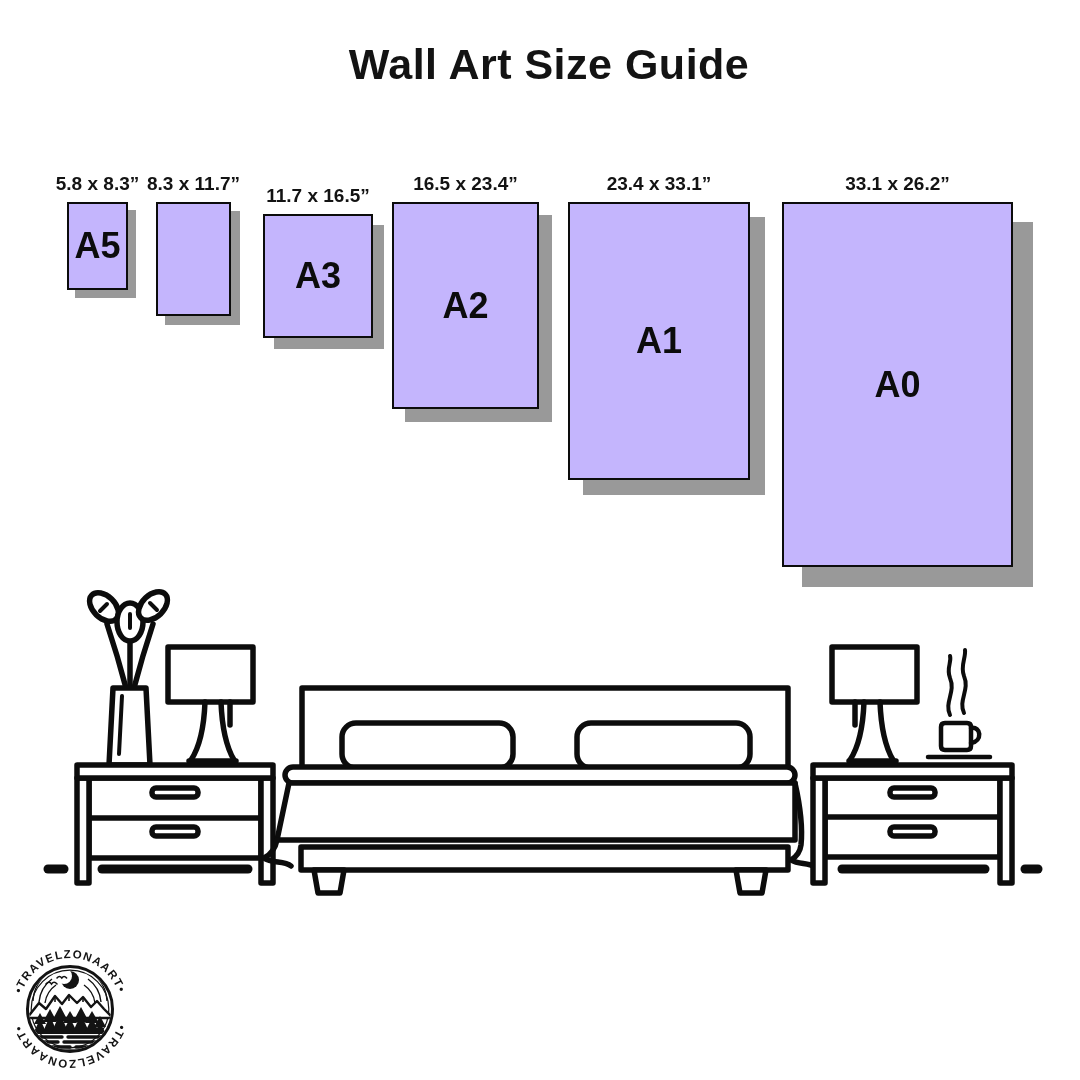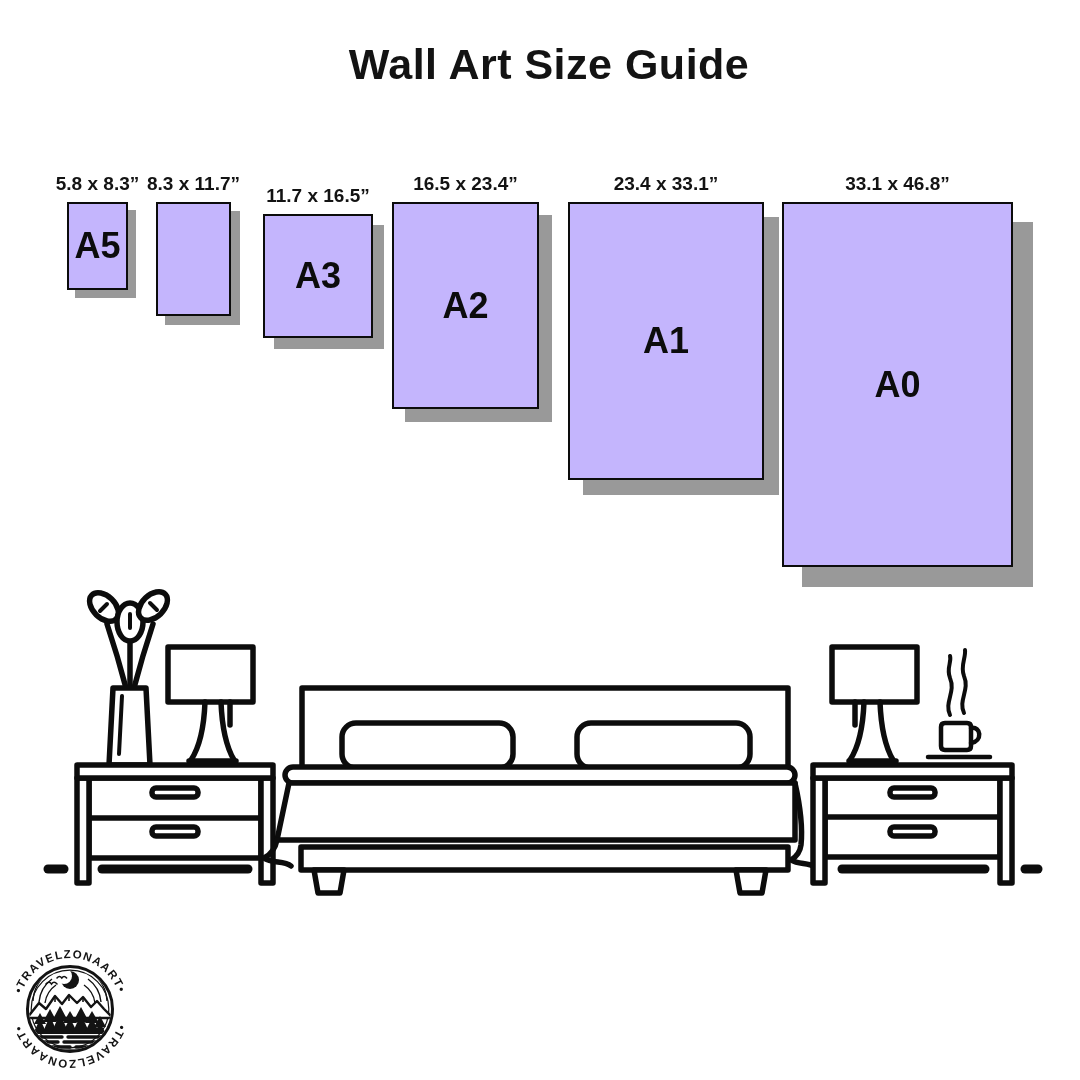--- a/index.html
+++ b/index.html
@@ -62,26 +62,26 @@
         <div class="dims">8.3 x 11.7”</div>
       </div>
       <div class="frame" style="left: 263px; top: 214px; width: 110px; height: 124px; box-shadow: rgb(153, 153, 153) 11px 11px 0px 0px; border-color: rgb(12, 12, 12);">
         <div class="dims">11.7 x 16.5”</div>
         <div class="letter">A3</div>
       </div>
       <div class="frame" style="left: 392px; top: 202px; width: 147px; height: 207px; box-shadow: rgb(153, 153, 153) 13px 13px 0px 0px; border-color: rgb(12, 12, 12); padding-left: 12px;">
         <div class="dims">16.5 x 23.4”</div>
         <div class="letter">A2</div>
       </div>
-      <div class="frame" style="left: 568px; top: 202px; width: 196px; height: 278px; box-shadow: rgb(153, 153, 153) 15px 15px 0px 0px; border-color: rgb(12, 12, 12);">
+      <div class="frame" style="left: 568px; top: 202px; width: 182px; height: 278px; box-shadow: rgb(153, 153, 153) 15px 15px 0px 0px; border-color: rgb(12, 12, 12);">
         <div class="dims">23.4 x 33.1”</div>
         <div class="letter">A1</div>
       </div>
       <div class="frame" style="left: 782px; top: 202px; width: 231px; height: 365px; box-shadow: rgb(153, 153, 153) 20px 20px 0px 0px; border-color: rgb(12, 12, 12);">
-        <div class="dims">33.1 x 46.8”</div>
+        <div class="dims">33.1 x 26.2”</div>
         <div class="letter">A0</div>
       </div>
     </section>
 
   <svg class="scene" width="1080" height="320" viewBox="0 580 1080 320">
     <g stroke="#0c0c0c" stroke-width="5.5" fill="none" stroke-linecap="round" stroke-linejoin="round">
 
       <g>
         <path d="M48,869 H64" stroke-width="9"></path>
         <path d="M102,869 H248" stroke-width="9"></path>

